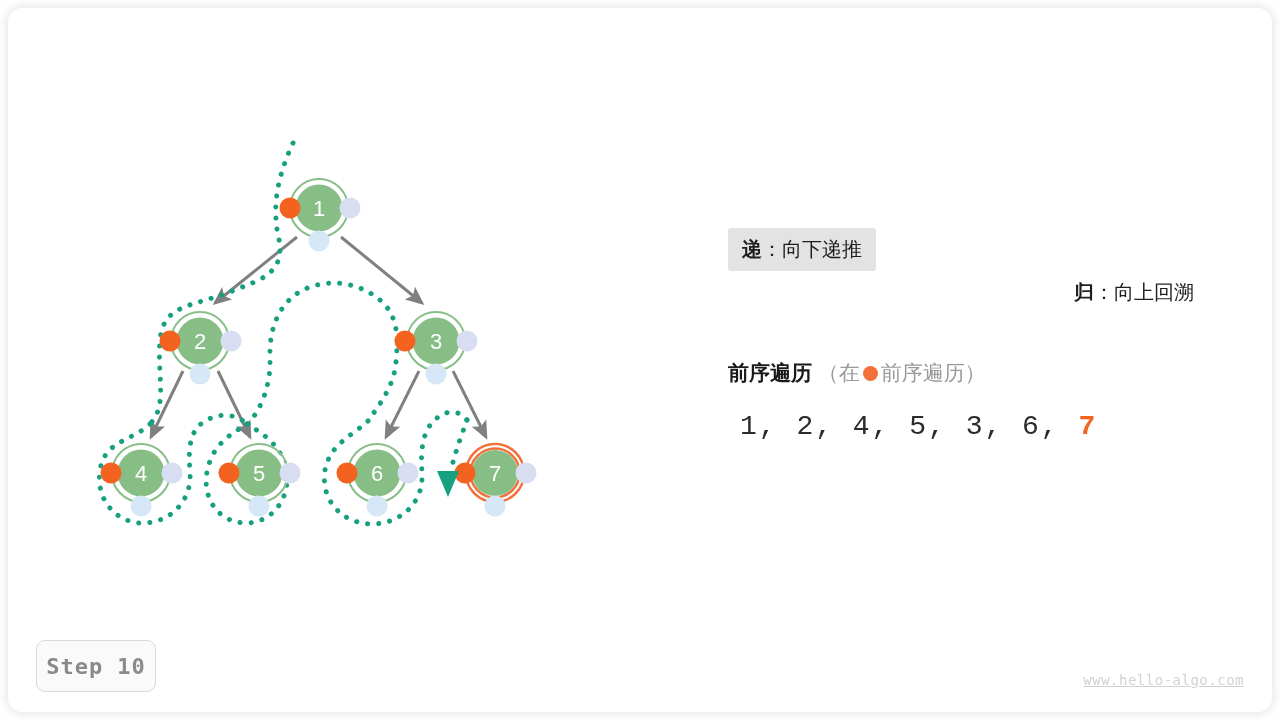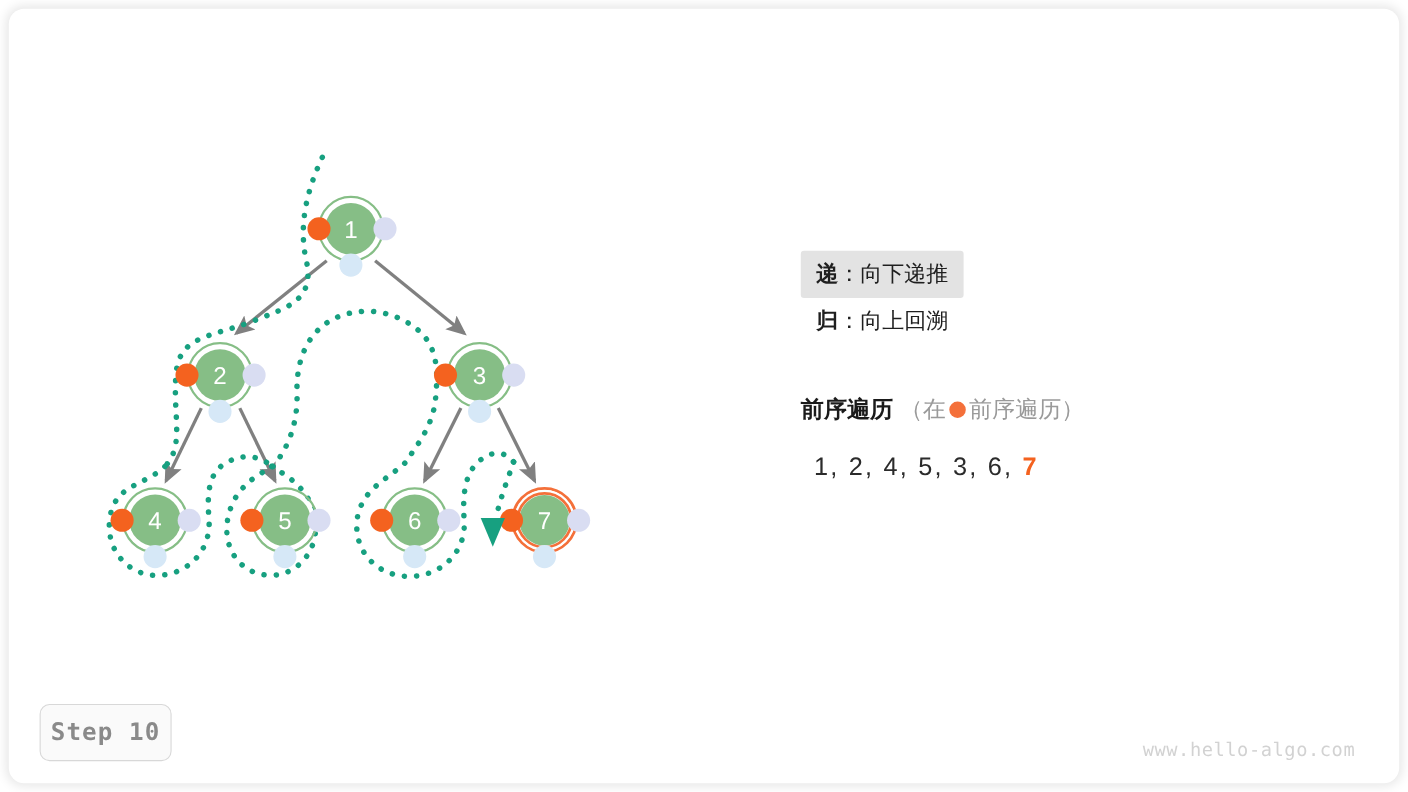--- a/index.html
+++ b/index.html
@@ -46,20 +46,21 @@
     left: 728px;
     top: 228px;
     width: 480px;
   }
   .legend-row {
     font-size: 20px;
     line-height: 1;
     color: #1f1f1f;
     margin-bottom: 0;
     white-space: nowrap;
+    text-align: right;
   }
   .legend-row .key {
     font-weight: bold;
   }
   .legend-row.highlight {
     display: inline-block;
     background: #e3e3e3;
     padding: 11px 14px 12px 14px;
     border-radius: 3px;
   }
@@ -90,22 +91,22 @@
     border-radius: 50%;
     background: #f4703a;
     vertical-align: -1px;
     margin: 0 3px;
   }
 
   .sequence {
     position: absolute;
     left: 740px;
     top: 411px;
-    font-family: Liberation Sans, sans-serif;
-    font-size: 23px;
+    font-family: Liberation Mono, monospace;
+    font-size: 28px;
     letter-spacing: 2px;
     color: #2b2b2b;
     white-space: nowrap;
   }
   .sequence .last {
     color: #f4621f;
     font-weight: bold;
   }
 
   
@@ -125,26 +126,27 @@
     font-family: "DejaVu Sans Mono", "Liberation Mono", monospace;
     font-weight: bold;
     font-size: 22px;
     color: #8a8a8a;
     letter-spacing: 1px;
   }
 
   
   #footer {
     position: absolute;
-    right: 48px;
+    right: 36px;
     top: 672px;
     font-family: "DejaVu Sans Mono", "Liberation Mono", monospace;
-    font-size: 17px;
+    font-size: 14px;
     color: #d2d2d2;
     letter-spacing: 0.5px;
+    text-decoration: underline;
   }
 
   .node-label {
     font-family: "Liberation Sans", "DejaVu Sans", sans-serif;
     font-size: 22px;
     fill: #ffffff;
   }
 </style>
 </head>
 <body>

